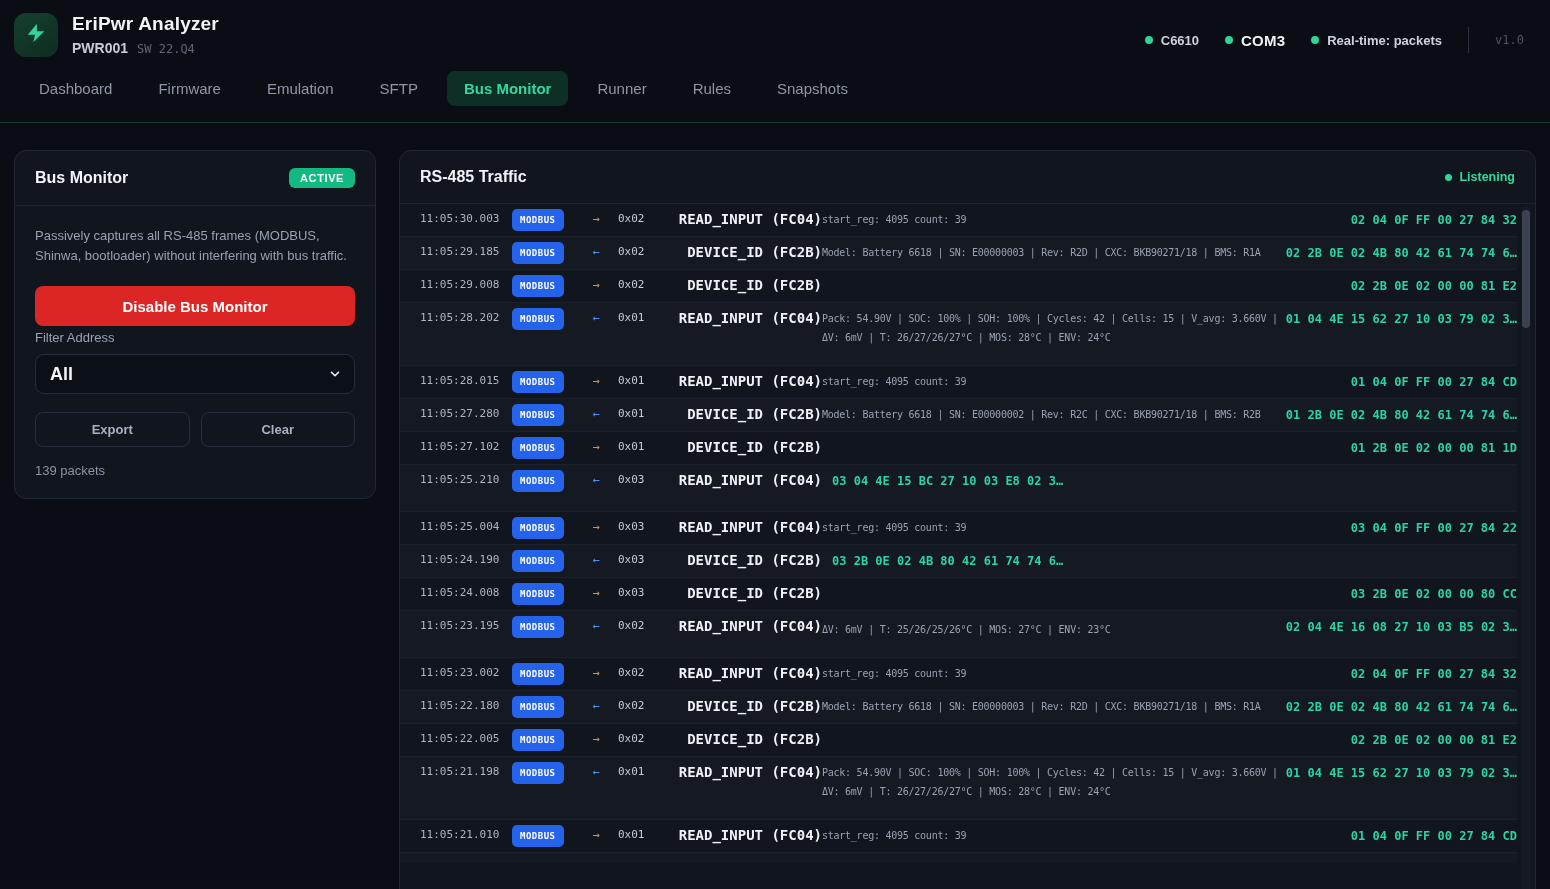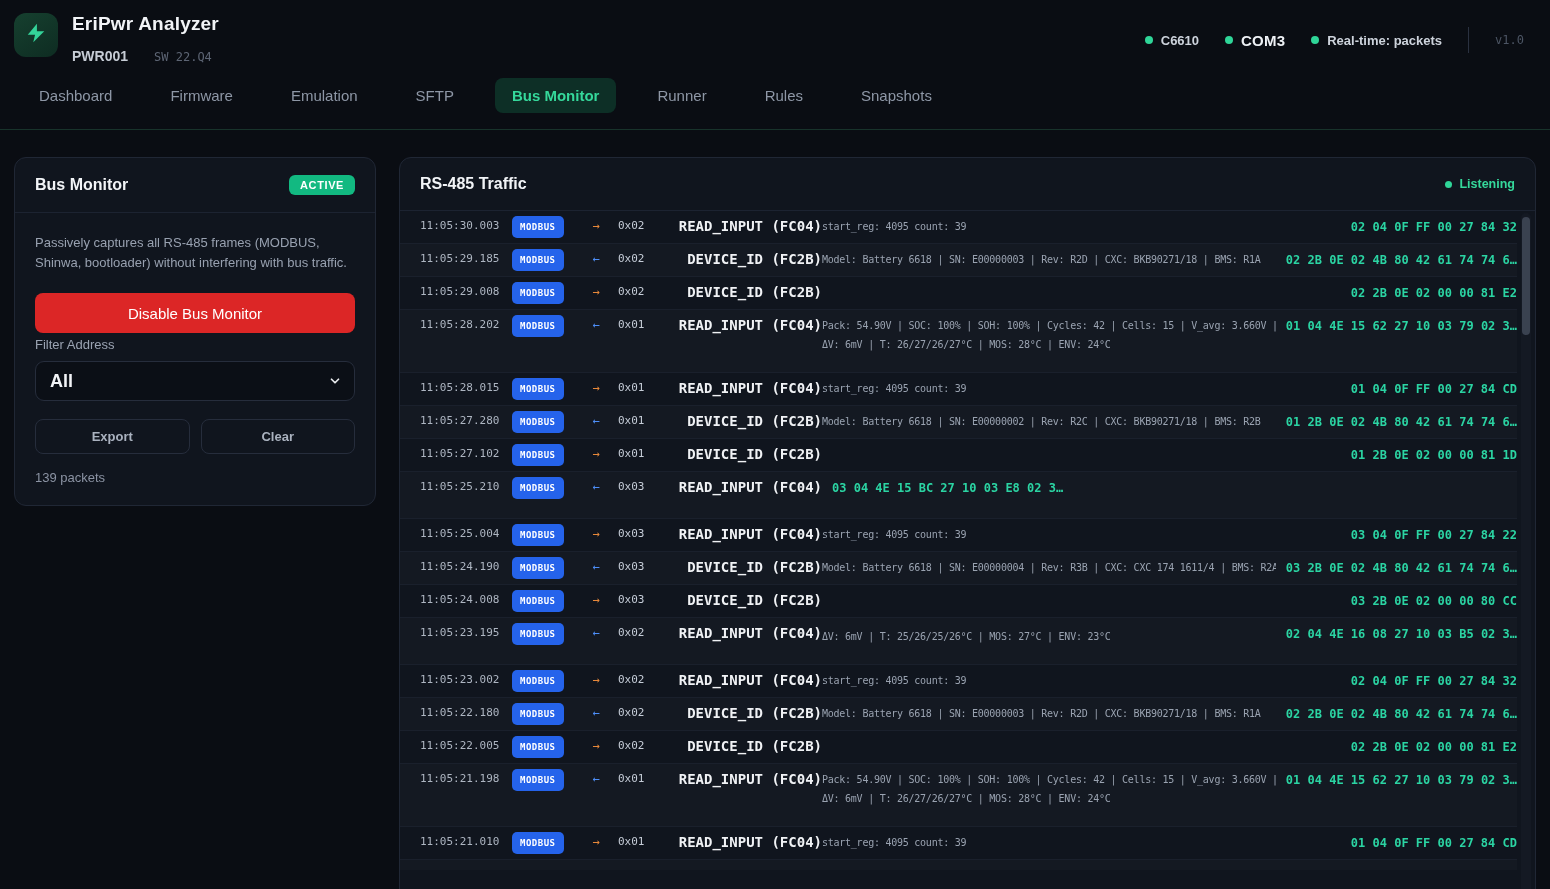--- a/index.html
+++ b/index.html
@@ -14,33 +14,33 @@
   
   .app-header { display:flex; align-items:flex-start; justify-content:space-between; padding:13px 26px 0 14px; }
   .brand { display:flex; gap:14px; }
   .logo {
     width:44px; height:44px; border-radius:12px;
     background:linear-gradient(145deg,#16402f,#0e2c22);
     display:flex; align-items:center; justify-content:center;
   }
   .logo svg { width:22px; height:22px; }
   .brand-text h1 { font-size:19px; font-weight:bold; color:#f2f4f7; letter-spacing:.2px; }
-  .brand-sub { margin-top:13px; display:flex; align-items:baseline; gap:26px; }
+  .brand-sub { margin-top:5px; display:flex; align-items:baseline; gap:9px; }
   .brand-device { font-size:14px; color:#c7cdd6; font-weight:600; }
   .brand-sw { font-size:12px; color:#5d6574; font-family:"DejaVu Sans Mono",monospace; }
   .header-status { display:flex; align-items:center; gap:26px; margin-top:14px; }
   .status-item { display:flex; align-items:center; gap:8px;justify-content:space-between; }
   .dot { width:8px; height:8px; border-radius:50%; background:#2fd598; flex:0 0 auto; }
   .status-item .lbl { font-size:13px; color:#cdd3dc; font-weight:600; }
   .status-item.strong .lbl { font-size:15px; color:#eef1f5; font-weight:700; letter-spacing:.2px; }
   .hdr-divider { width:1px; height:26px; background:#2a3140; }
   .version { font-size:12px; color:#4c5564; font-family:"DejaVu Sans Mono",monospace; }
 
   
-  .nav { display:flex; align-items:center; gap:24px; padding:14px 14px 16px 22px; border-bottom:1px solid #18332b; }
+  .nav { display:flex; align-items:center; gap:12px; padding:14px 14px 16px 22px; border-bottom:1px solid #18332b; }
   .tab {
     font-size:15px; color:#8e97a6; padding:9px 17px; border-radius:8px; cursor:pointer; font-weight:500;
   }
   .tab.active { background:#0d2f26; color:#35d89b; font-weight:700; }
 
   
   .main { display:flex; gap:23px; padding:27px 14px 0 14px; align-items:flex-start; }
 
   .card { background:#10151e; border:1px solid #202735; border-radius:12px; }
   .card-header { display:flex; align-items:center; justify-content:space-between; padding:17px 20px; border-bottom:1px solid #1c2331; }
@@ -49,21 +49,21 @@
   
   .sidebar { width:362px; flex:0 0 362px; }
   .badge-active {
     background:#12b981; color:#fff; font-size:11px; font-weight:bold; letter-spacing:.6px;
     padding:4px 11px; border-radius:6px;
   }
   .sidebar-body { padding:20px; }
   .desc { font-size:13px; color:#98a1b0; line-height:1.55; }
   .btn-danger {
     margin-top:20px; width:100%; height:40px; border:none; border-radius:8px;
-    background:#dc2626; color:#fff; font-size:15px; font-weight:normal; cursor:pointer;
+    background:#dc2626; color:#fff; font-size:15px; font-weight:bold; cursor:pointer;
     font-family:inherit;
   }
   .filter-label { margin-top:4px; font-size:13px; color:#9aa3b2; }
   .select-wrap { position:relative; margin-top:9px; }
   select.filter-select {
     width:100%; height:40px; background:#0b0f16; color:#f2f4f7; font-size:18px; font-weight:bold;
     border:1px solid #262d3c; border-radius:9px; padding:0 14px; appearance:none; -webkit-appearance:none;
     font-family:inherit; cursor:pointer;
   }
   .select-chevron { position:absolute; right:13px; top:13px; pointer-events:none; }
@@ -297,23 +297,20 @@
             <span class="d1">start_reg: 4095 count: 39</span>
           </span>
     <span class="col-hex mono">03 04 0F FF 00 27 84 22</span>
   </div>
         <div class="row rx alt">
     <span class="col-time mono">11:05:24.190</span>
     <span class="col-badge"><span class="badge-modbus">MODBUS</span></span>
     <span class="col-arrow mono">←</span>
     <span class="col-addr mono">0x03</span>
     <span class="col-cmd mono">DEVICE_ID (FC2B)</span>
-    <span class="col-detail mono">
-            <span class="d1">Model: Battery 6618 | SN: E00000004 | Rev: R3B | CXC: CXC 174 1611/4 | BMS: R2A</span>
-          </span>
     <span class="col-hex mono">03 2B 0E 02 4B 80 42 61 74 74 6…</span>
   </div>
         <div class="row tx">
     <span class="col-time mono">11:05:24.008</span>
     <span class="col-badge"><span class="badge-modbus">MODBUS</span></span>
     <span class="col-arrow mono">→</span>
     <span class="col-addr mono">0x03</span>
     <span class="col-cmd mono">DEVICE_ID (FC2B)</span>
     <span class="col-detail mono">
             <span class="d1"></span>

